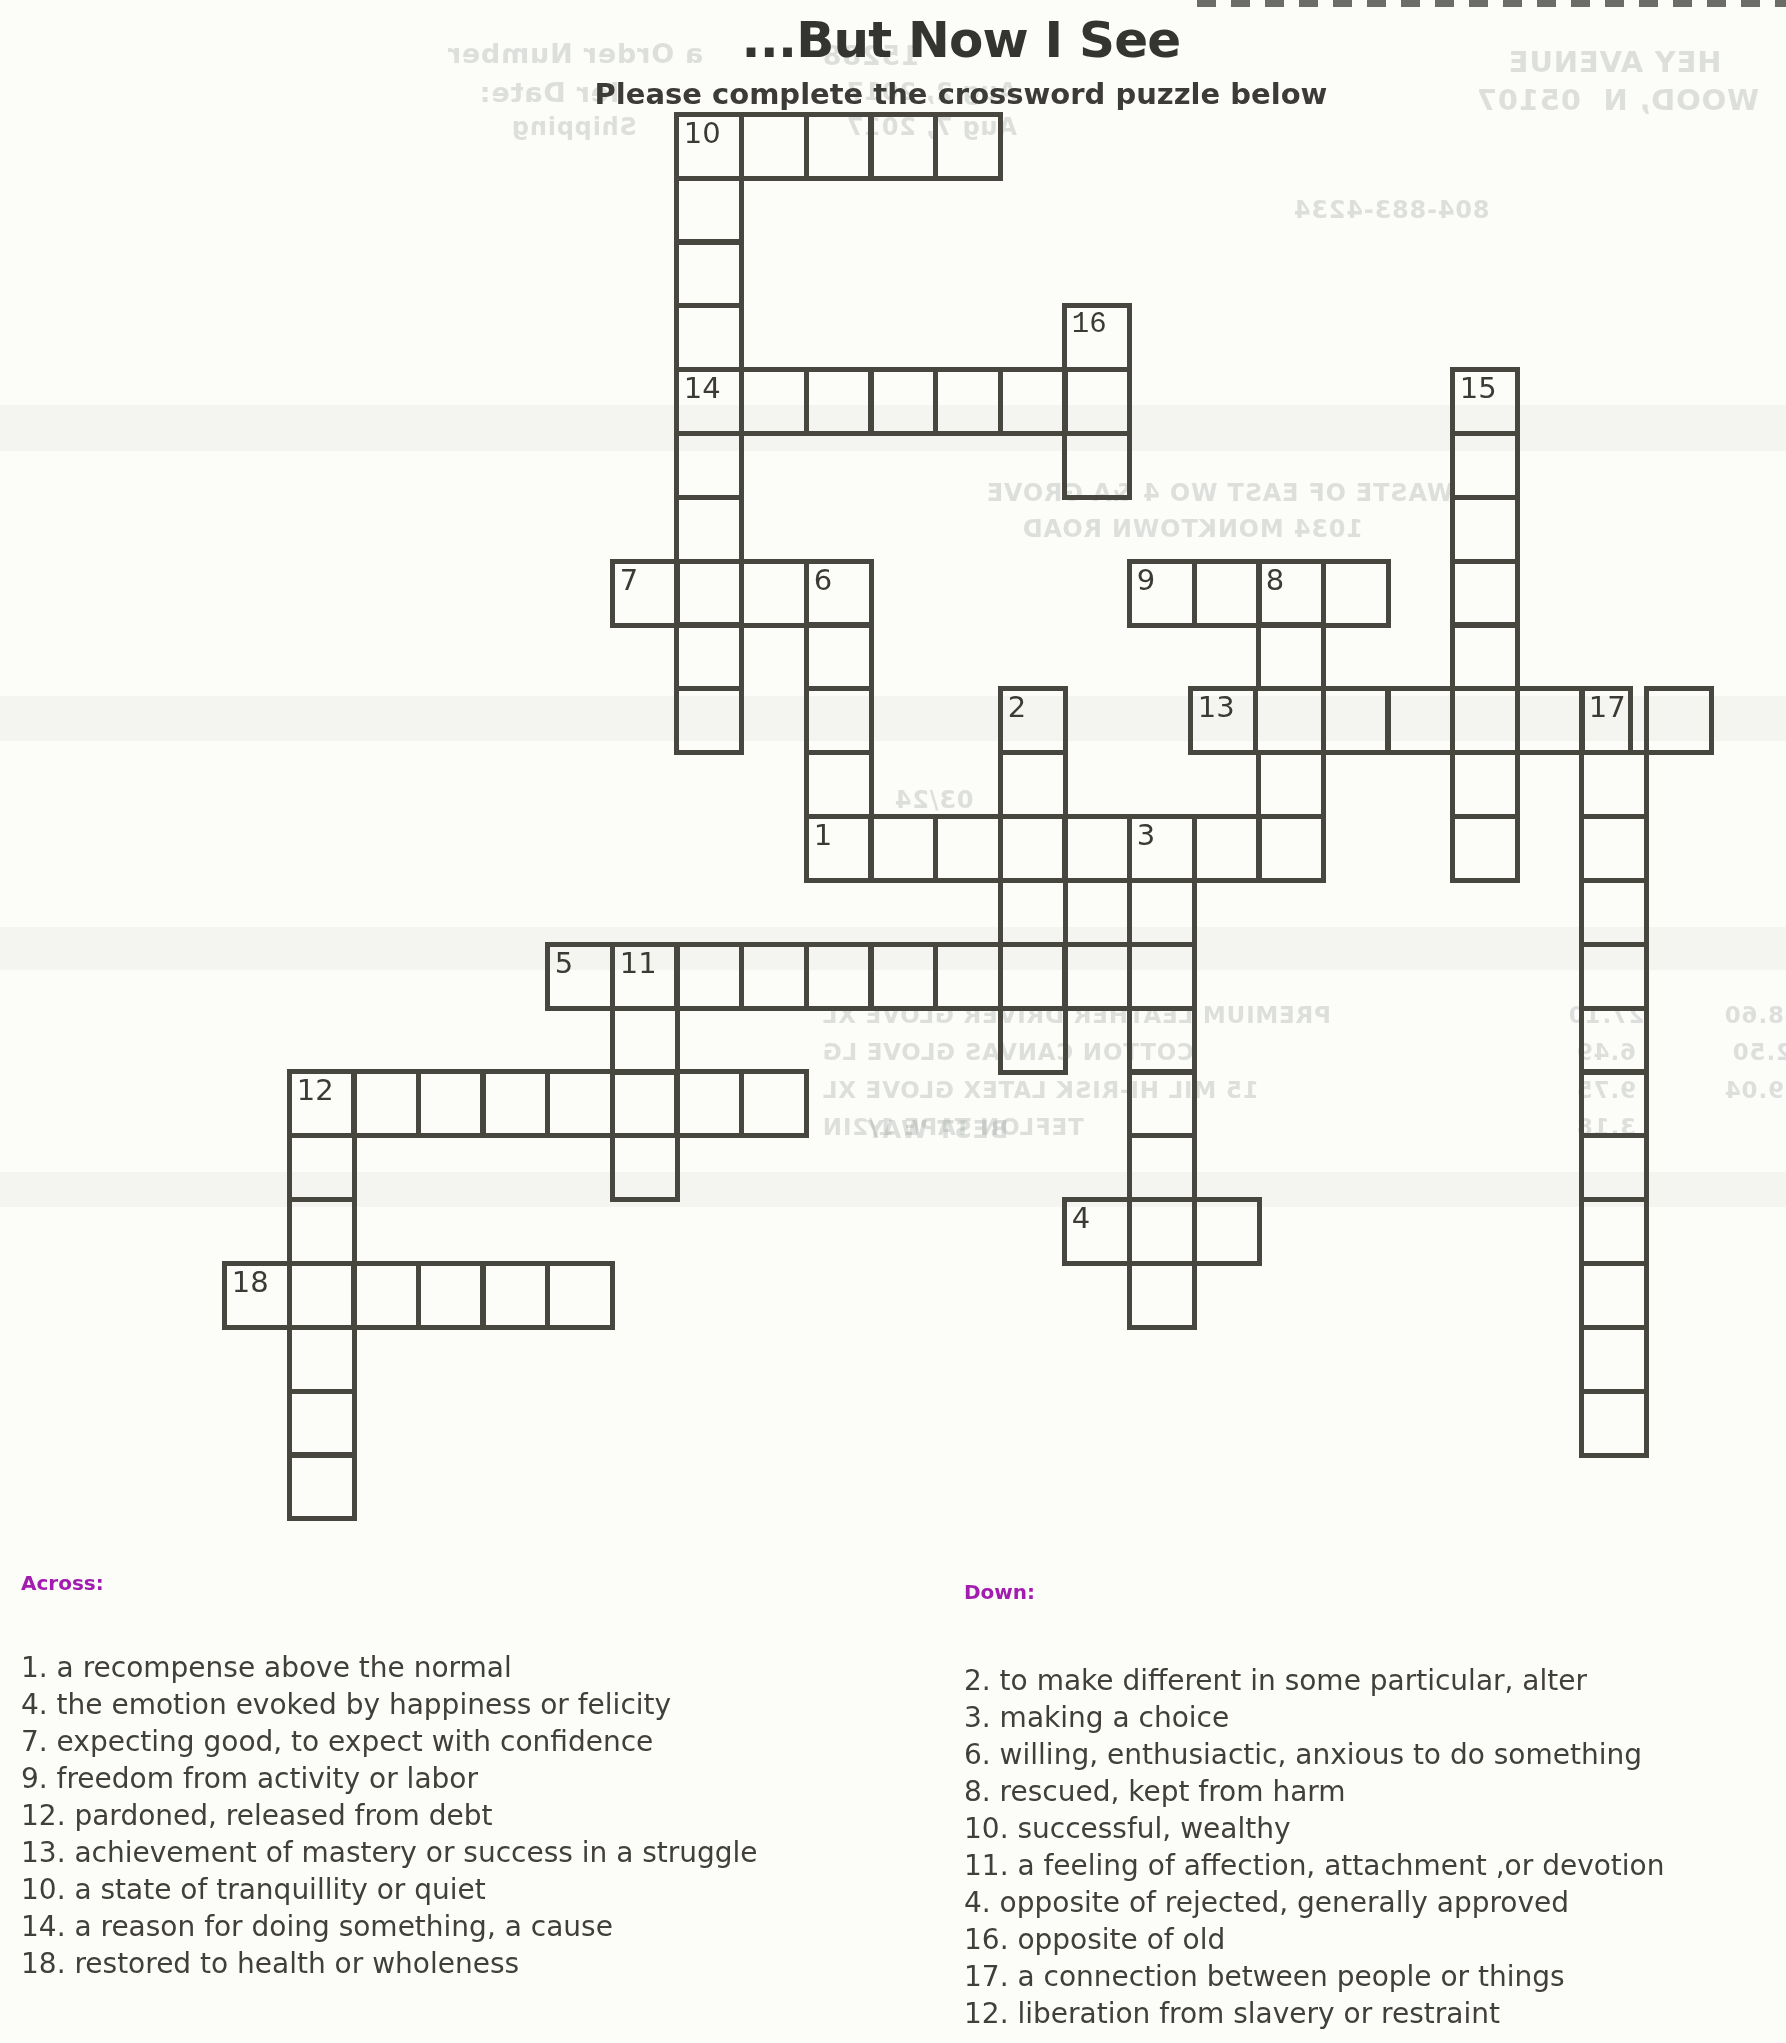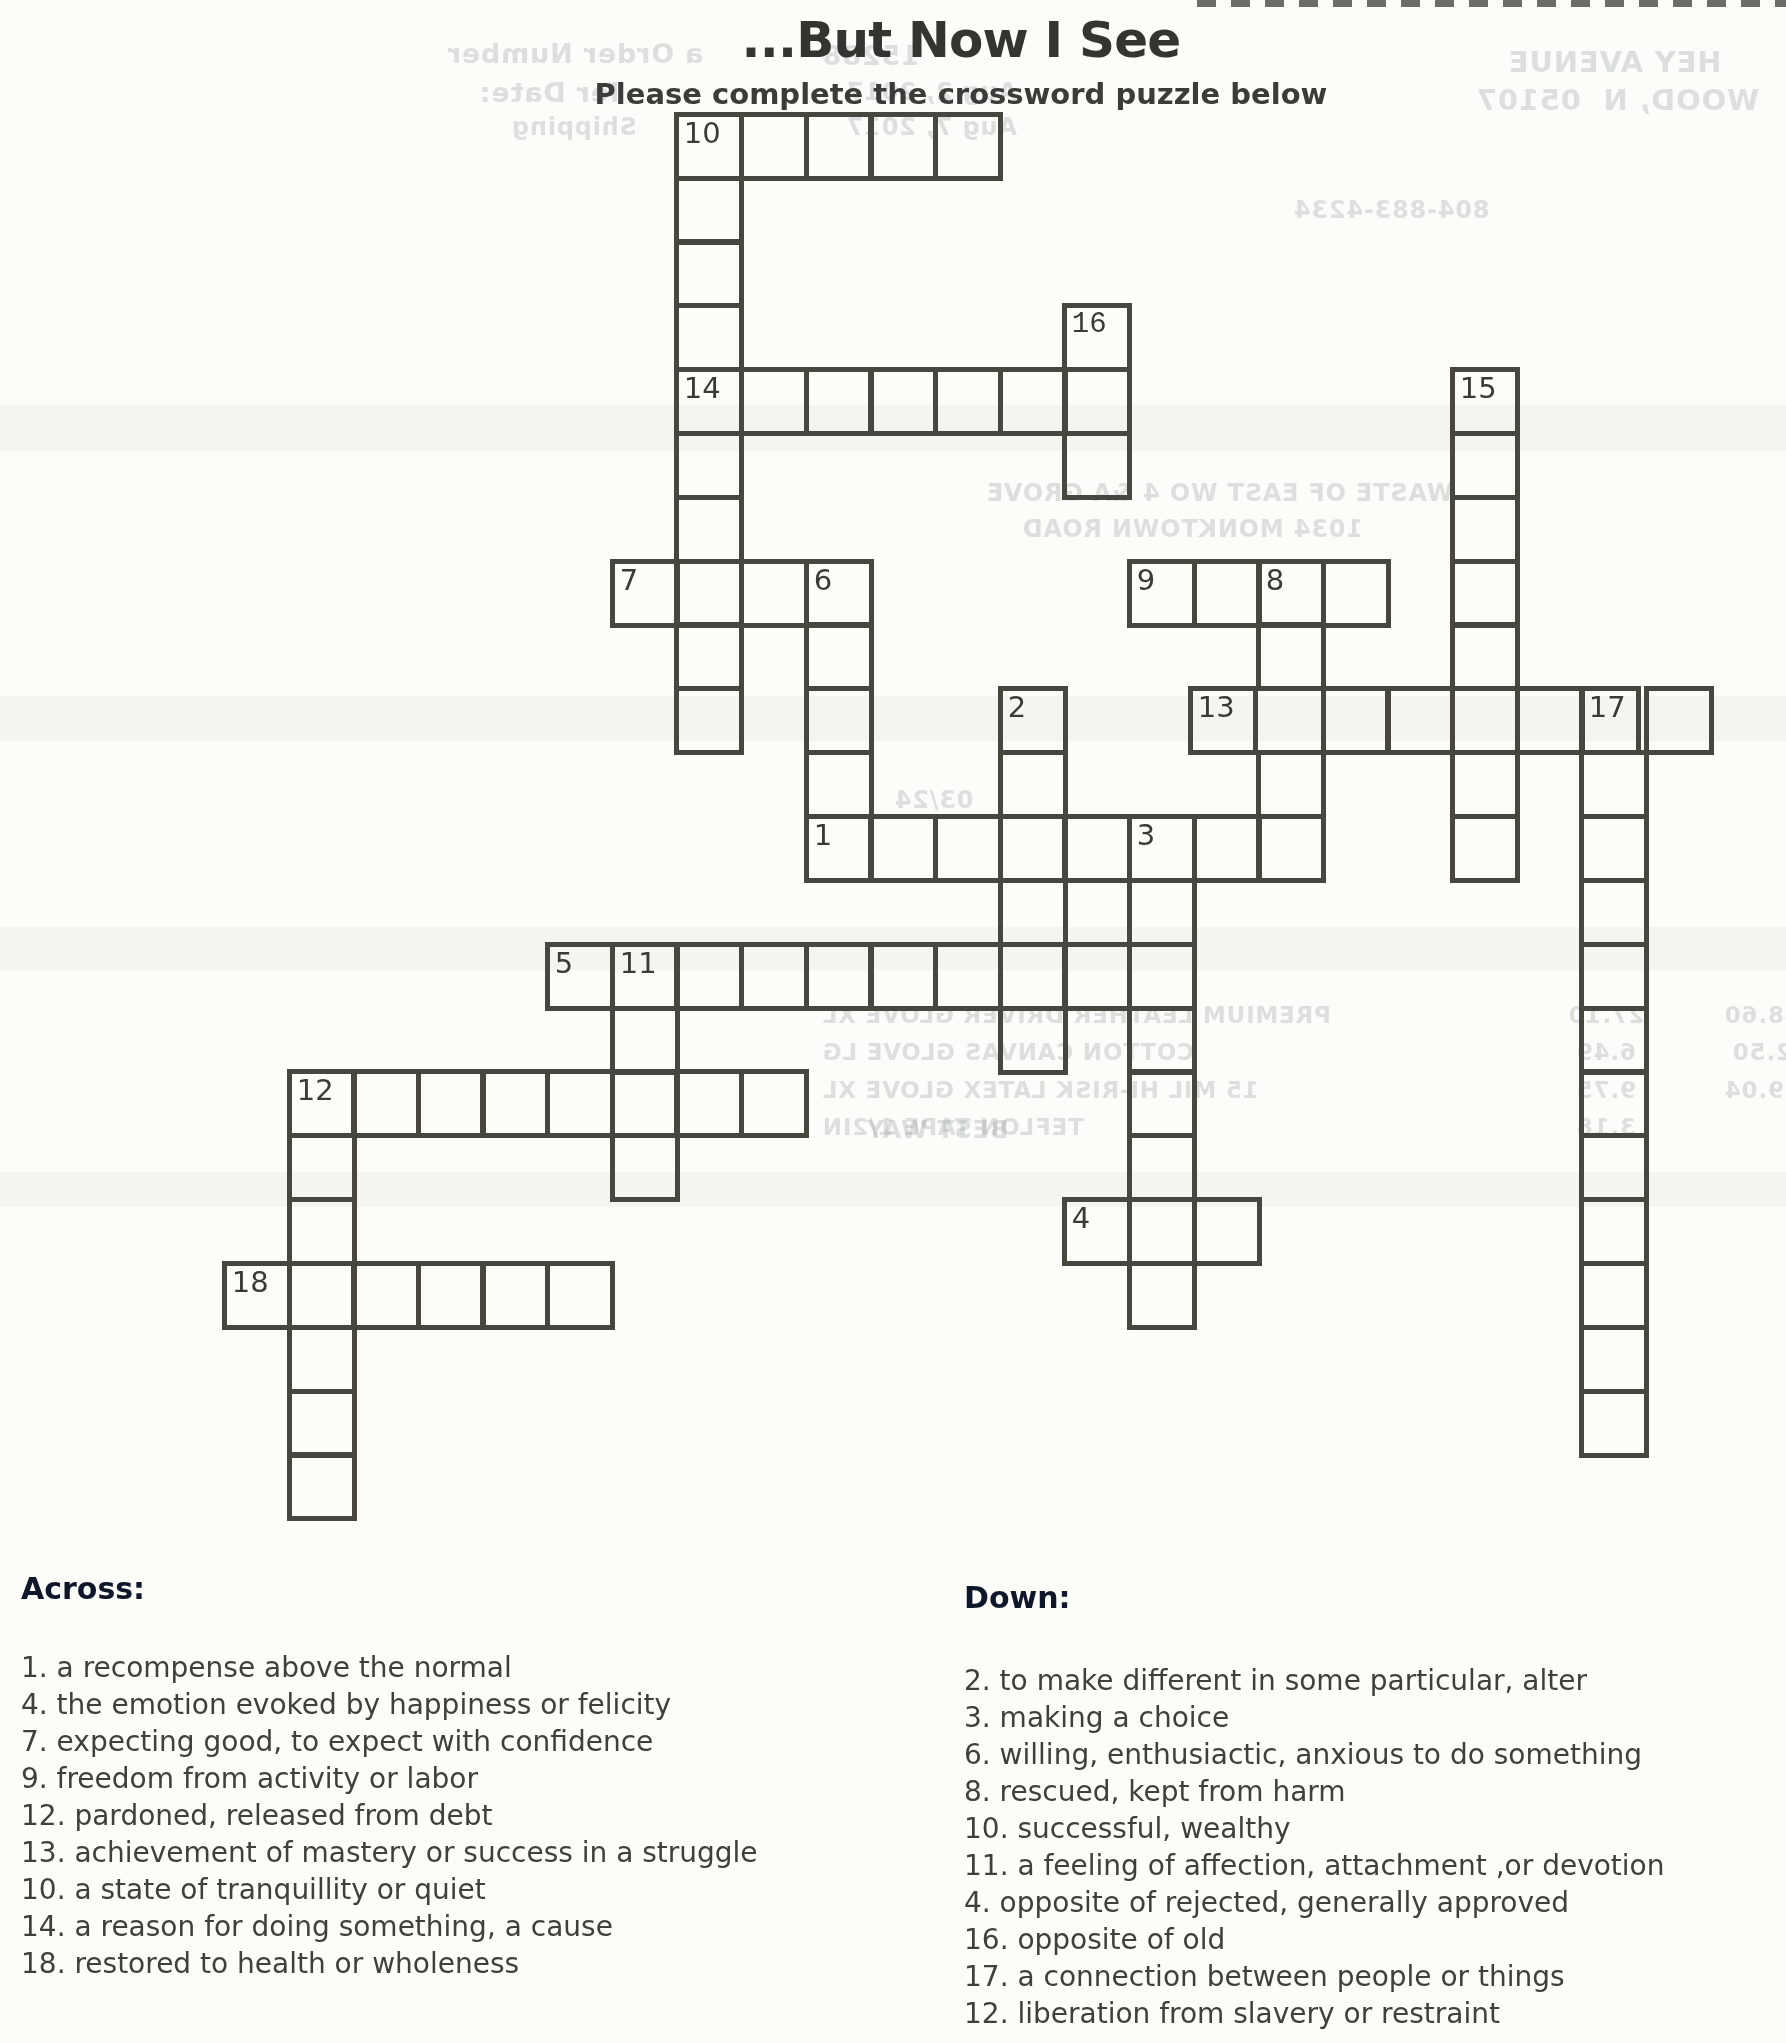--- a/index.html
+++ b/index.html
@@ -42,21 +42,21 @@
   #grid{position:absolute;top:0;left:0;z-index:2;}
   .cell{
     position:absolute;box-sizing:border-box;
     border:5.6px solid #47463f;background:transparent;
   }
   .cellnum{
     position:absolute;top:0px;left:4.8px;
     font-size:29px;font-weight:400;color:#3b3a35;line-height:1.15;
   }
   
-  .clue-header{position:absolute;font-size:30px;font-weight:700;color:#0f172a;z-index:4;}
+  .clue-header{position:absolute;font-size:20px;font-weight:700;color:#a21caf;z-index:4;}
   #across-header{top:1571px;left:21px;}
   #down-header{top:1580px;left:964px;}
   .clue-list{position:absolute;z-index:4;font-size:28px;color:#403f3a;line-height:37px;}
   #across-clues{top:1649px;left:21px;width:910px;}
   #down-clues{top:1662px;left:964px;width:822px;}
   .clue{white-space:nowrap;}
 </style>
 </head>
 <body>
 
@@ -168,21 +168,21 @@
         <span class="cellnum">2</span>
       </div>
       <div class="cell" style="left: 998px; top: 750px; width: 70px; height: 69px; border-color: rgb(71, 70, 63);"></div>
       <div class="cell" style="left: 998px; top: 814px; width: 70px; height: 69px; border-color: rgb(71, 70, 63);"></div>
       <div class="cell" style="left: 998px; top: 878px; width: 70px; height: 69px; border-color: rgb(71, 70, 63);"></div>
       <div class="cell" style="left: 998px; top: 942px; width: 70px; height: 69px; border-color: rgb(71, 70, 63);"></div>
       <div class="cell" style="left: 998px; top: 1006px; width: 70px; height: 69px; border-color: rgb(71, 70, 63);"></div>
       <div class="cell" style="left: 1321px; top: 686px; width: 70px; height: 69px; border-color: rgb(71, 70, 63);"></div>
       <div class="cell" style="left: 1385px; top: 686px; width: 70px; height: 69px; border-color: rgb(71, 70, 63);"></div>
       <div class="cell" style="left: 1515px; top: 686px; width: 70px; height: 69px; border-color: rgb(71, 70, 63);"></div>
-      <div class="cell" style="left: 1579px; top: 686px; width: 62px; height: 69px; border-color: rgb(71, 70, 63);">
+      <div class="cell" style="left: 1579px; top: 686px; width: 54px; height: 69px; border-color: rgb(71, 70, 63);">
         <span class="cellnum">17</span>
       </div>
       <div class="cell" style="left: 1644px; top: 686px; width: 70px; height: 69px; border-color: rgb(71, 70, 63);"></div>
       <div class="cell" style="left: 1579px; top: 750px; width: 70px; height: 69px; border-color: rgb(71, 70, 63);"></div>
       <div class="cell" style="left: 1579px; top: 814px; width: 70px; height: 69px; border-color: rgb(71, 70, 63);"></div>
       <div class="cell" style="left: 1579px; top: 878px; width: 70px; height: 69px; border-color: rgb(71, 70, 63);"></div>
       <div class="cell" style="left: 1579px; top: 942px; width: 70px; height: 69px; border-color: rgb(71, 70, 63);"></div>
       <div class="cell" style="left: 1579px; top: 1006px; width: 70px; height: 69px; border-color: rgb(71, 70, 63);"></div>
       <div class="cell" style="left: 1579px; top: 1069px; width: 70px; height: 69px; border-color: rgb(71, 70, 63);"></div>
       <div class="cell" style="left: 1579px; top: 1133px; width: 70px; height: 69px; border-color: rgb(71, 70, 63);"></div>

